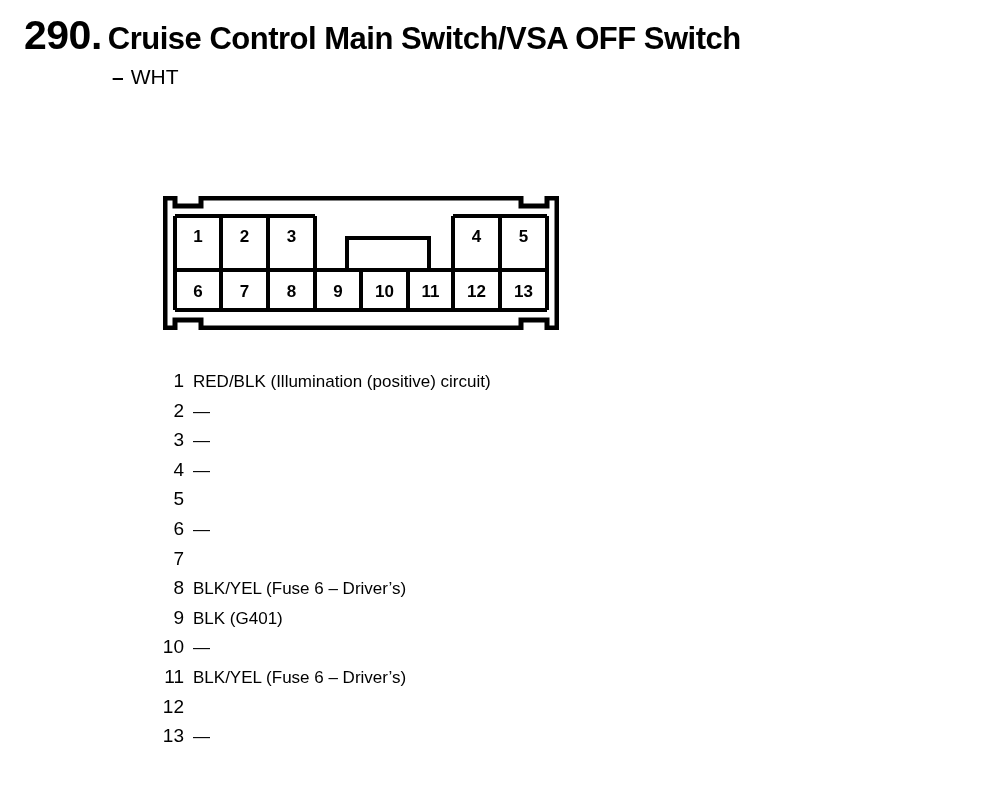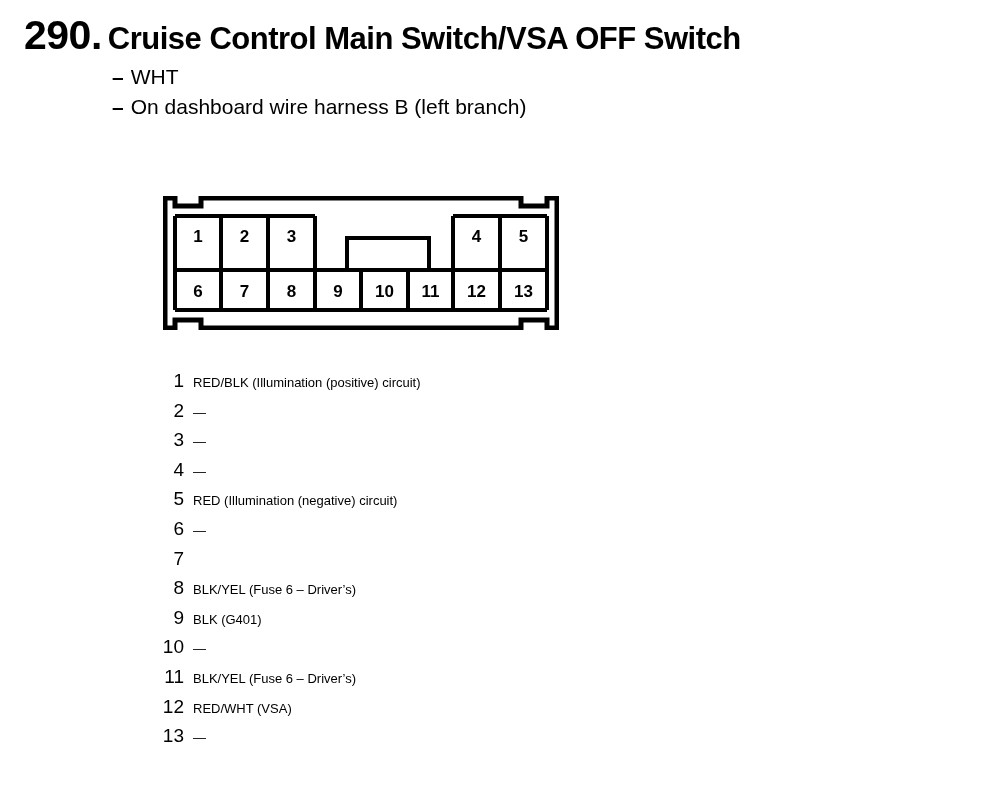--- a/index.html
+++ b/index.html
@@ -86,38 +86,35 @@
     height: 29.6px;
     white-space: nowrap;
   }
   .legend-num {
     width: 32px;
     text-align: right;
     font-size: 19px;
   }
   .legend-desc {
     margin-left: 9px;
-    font-size: 13px;
+    font-size: 17px;
     text-align: right;
   }
 </style>
 </head>
 <body>
 
 <div id="title-row">
   <span id="title-number">290.</span>
   <span id="title-text">Cruise Control Main Switch/VSA OFF Switch</span>
 </div>
 
 <div id="notes">
   <div class="note-line">
     <span class="note-dash">–</span><span>WHT</span>
-  </div>
-  <div class="note-line">
-    <span class="note-dash">–</span><span>On dashboard wire harness B (left branch)</span>
   </div>
 </div>
 
 <div id="connector">
   <svg id="conn-outline" width="396" height="134" viewBox="0 0 396 134">
 
     <path d="M2,2 L12,2 L12,10 L38,10 L38,2 L358,2 L358,10 L384,10 L384,2 L394,2
              L394,132 L384,132 L384,124 L358,124 L358,132 L38,132 L38,124 L12,124 L12,132 L2,132 Z" fill="none" stroke="#000000" stroke-width="5" stroke-linejoin="miter"></path>
 
     <line x1="12" y1="74" x2="384" y2="74" stroke="#000000" stroke-width="4"></line>
@@ -176,21 +173,20 @@
   <div class="legend-row">
     <span class="legend-num">3</span>
     <span class="legend-desc">—</span>
   </div>
   <div class="legend-row">
     <span class="legend-num">4</span>
     <span class="legend-desc">—</span>
   </div>
   <div class="legend-row">
     <span class="legend-num">5</span>
-    <span class="legend-desc">RED (Illumination (negative) circuit)</span>
   </div>
   <div class="legend-row">
     <span class="legend-num">6</span>
     <span class="legend-desc">—</span>
   </div>
   <div class="legend-row">
     <span class="legend-num">7</span>
   </div>
   <div class="legend-row">
     <span class="legend-num">8</span>
@@ -203,19 +199,18 @@
   <div class="legend-row">
     <span class="legend-num">10</span>
     <span class="legend-desc">—</span>
   </div>
   <div class="legend-row">
     <span class="legend-num">11</span>
     <span class="legend-desc">BLK/YEL (Fuse 6 – Driver’s)</span>
   </div>
   <div class="legend-row">
     <span class="legend-num">12</span>
-    <span class="legend-desc">RED/WHT (VSA)</span>
   </div>
   <div class="legend-row">
     <span class="legend-num">13</span>
     <span class="legend-desc">—</span>
   </div>
 </div>
 
 </body></html>

